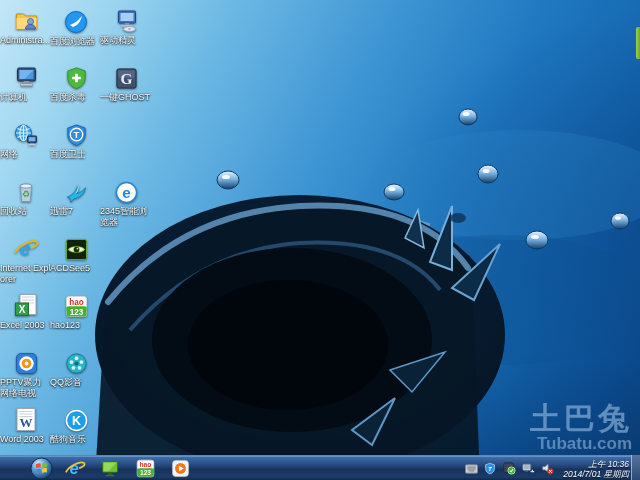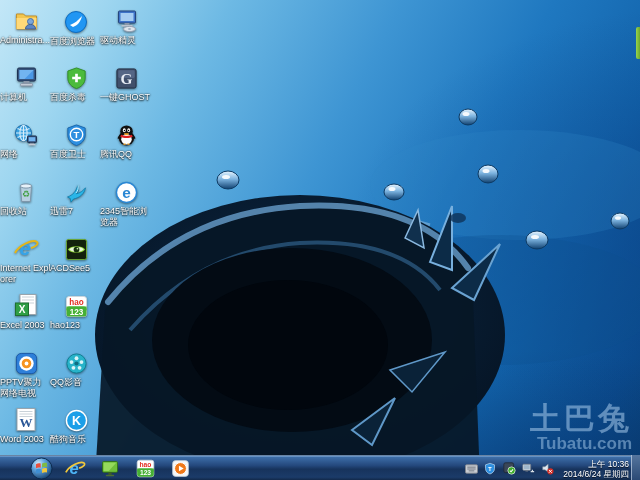--- a/index.html
+++ b/index.html
@@ -28,21 +28,21 @@
 
   
   .taskbar {
     position:absolute; left:0; bottom:0; width:640px; height:25px;
     background:linear-gradient(180deg,#7aa6d4 0%, #3c6ca6 6%, #24487c 40%, #17335c 55%, #1b3b69 88%, #12294a 100%);
     border-top:1px solid rgba(190,220,250,.5);
   }
   .tb-item { position:absolute; top:1px; width:26px; height:23px; display:flex; align-items:center; justify-content:center; border-radius:2px; }
   .start-orb { position:absolute; left:30px; top:1px; width:23px; height:23px; }
 
-  .tray { position:absolute; right:11px; top:0; height:25px; display:flex; align-items:center; gap:5px; }
+  .tray { position:absolute; right:11px; top:0; height:25px; display:flex; align-items:center; gap:5px;font-style:italic; }
   .tray-ic { width:14px; height:14px; display:flex; align-items:center; justify-content:center; }
   .clock { text-align:right; color:#fff; font-size:8.5px; line-height:10px; text-shadow:0 1px 1px rgba(0,0,0,.8); padding-left:4px; white-space:nowrap; }
   .show-desktop {
     position:absolute; right:0; bottom:0; width:9px; height:25px;
     background:linear-gradient(180deg,#55759e, #2b4a75);
     border-left:1px solid rgba(230,240,255,.55);
   }
 
   
   .watermark { position:absolute; right:8px; bottom:27px; text-align:right; pointer-events:none; }
@@ -195,38 +195,20 @@
     <div class="ig">
       <svg width="23" height="24" viewBox="0 0 24 24">
           <path d="M12 1.5l9 3.2v7.3c0 5.4-3.8 9.3-9 11-5.2-1.7-9-5.6-9-11V4.7z" fill="#2e8fe0" stroke="#1565af"></path>
           <circle cx="12" cy="11.5" r="6.5" fill="none" stroke="#fff" stroke-width="1.4"></circle>
           <text x="12" y="15.5" text-anchor="middle" font-size="10" font-weight="bold" fill="#fff">T</text>
         </svg>
     </div>
     <div class="ilabel">百度卫士</div>
   </div>
 
-  <div class="dicon" style="left:100px;top:120px">
-    <div class="ig">
-      <svg width="23" height="24" viewBox="0 0 24 24">
-          <ellipse cx="12" cy="8" rx="6.5" ry="6" fill="#111"></ellipse>
-          <ellipse cx="12" cy="15" rx="8" ry="8" fill="#111"></ellipse>
-          <ellipse cx="12" cy="16.5" rx="5.5" ry="5.5" fill="#fdfdfd"></ellipse>
-          <ellipse cx="9.7" cy="7" rx="1.5" ry="2" fill="#fff"></ellipse>
-          <ellipse cx="14.3" cy="7" rx="1.5" ry="2" fill="#fff"></ellipse>
-          <circle cx="9.9" cy="7.3" r="0.8" fill="#000"></circle>
-          <circle cx="14.1" cy="7.3" r="0.8" fill="#000"></circle>
-          <path d="M9.5 10.2h5c0 1.2-1.1 2-2.5 2s-2.5-.8-2.5-2z" fill="#f6a623"></path>
-          <path d="M5.5 11.5c-1.5 1-2.5 2.5-2.8 4.2l2 .6c.3-1.5.8-2.8 1.6-3.8zM18.5 11.5c1.5 1 2.5 2.5 2.8 4.2l-2 .6c-.3-1.5-.8-2.8-1.6-3.8z" fill="#111"></path>
-          <path d="M6.5 11.8c3 1.6 8 1.6 11 0l1 2c-3.6 1.9-9.4 1.9-13 0z" fill="#e02020"></path>
-          <path d="M8 22.3h3l-.3-2zM16 22.3h-3l.3-2z" fill="#f6a623"></path>
-        </svg>
-    </div>
-    <div class="ilabel">腾讯QQ</div>
-  </div>
 
   <div class="dicon" style="left:0;top:177px">
     <div class="ig">
       <svg width="24" height="25" viewBox="0 0 24 25">
           <path d="M6.5 7h11l-1.2 15.5h-8.6z" fill="rgba(205,226,242,0.8)" stroke="#7e97ab"></path>
           <ellipse cx="12" cy="7" rx="5.7" ry="2.1" fill="#e7f1f9" stroke="#7e97ab"></ellipse>
           <text x="12" y="18" text-anchor="middle" font-size="9" fill="#3f9e3f">♻</text>
         </svg>
     </div>
     <div class="ilabel">回收站</div>
@@ -442,18 +424,18 @@
     </div>
     <div class="tray-ic">
       <svg width="13" height="13" viewBox="0 0 15 15">
           <path d="M2 5.5h2.6L8.2 2.5v9L4.6 9H2z" fill="#dfe6ee" stroke="#8a94a0" stroke-width="0.6"></path>
           <circle cx="10.8" cy="10.8" r="3.6" fill="#d22f27"></circle>
           <path d="M9.2 9.2l3.2 3.2M12.4 9.2l-3.2 3.2" stroke="#fff" stroke-width="1.1"></path>
         </svg>
     </div>
     <div class="clock">
       <div>上午 10:36</div>
-      <div>2014/6/24 星期四</div>
+      <div>2014/7/01 星期四</div>
     </div>
   </div>
 
   <div class="show-desktop"></div>
 </div>
 
 </body></html>

